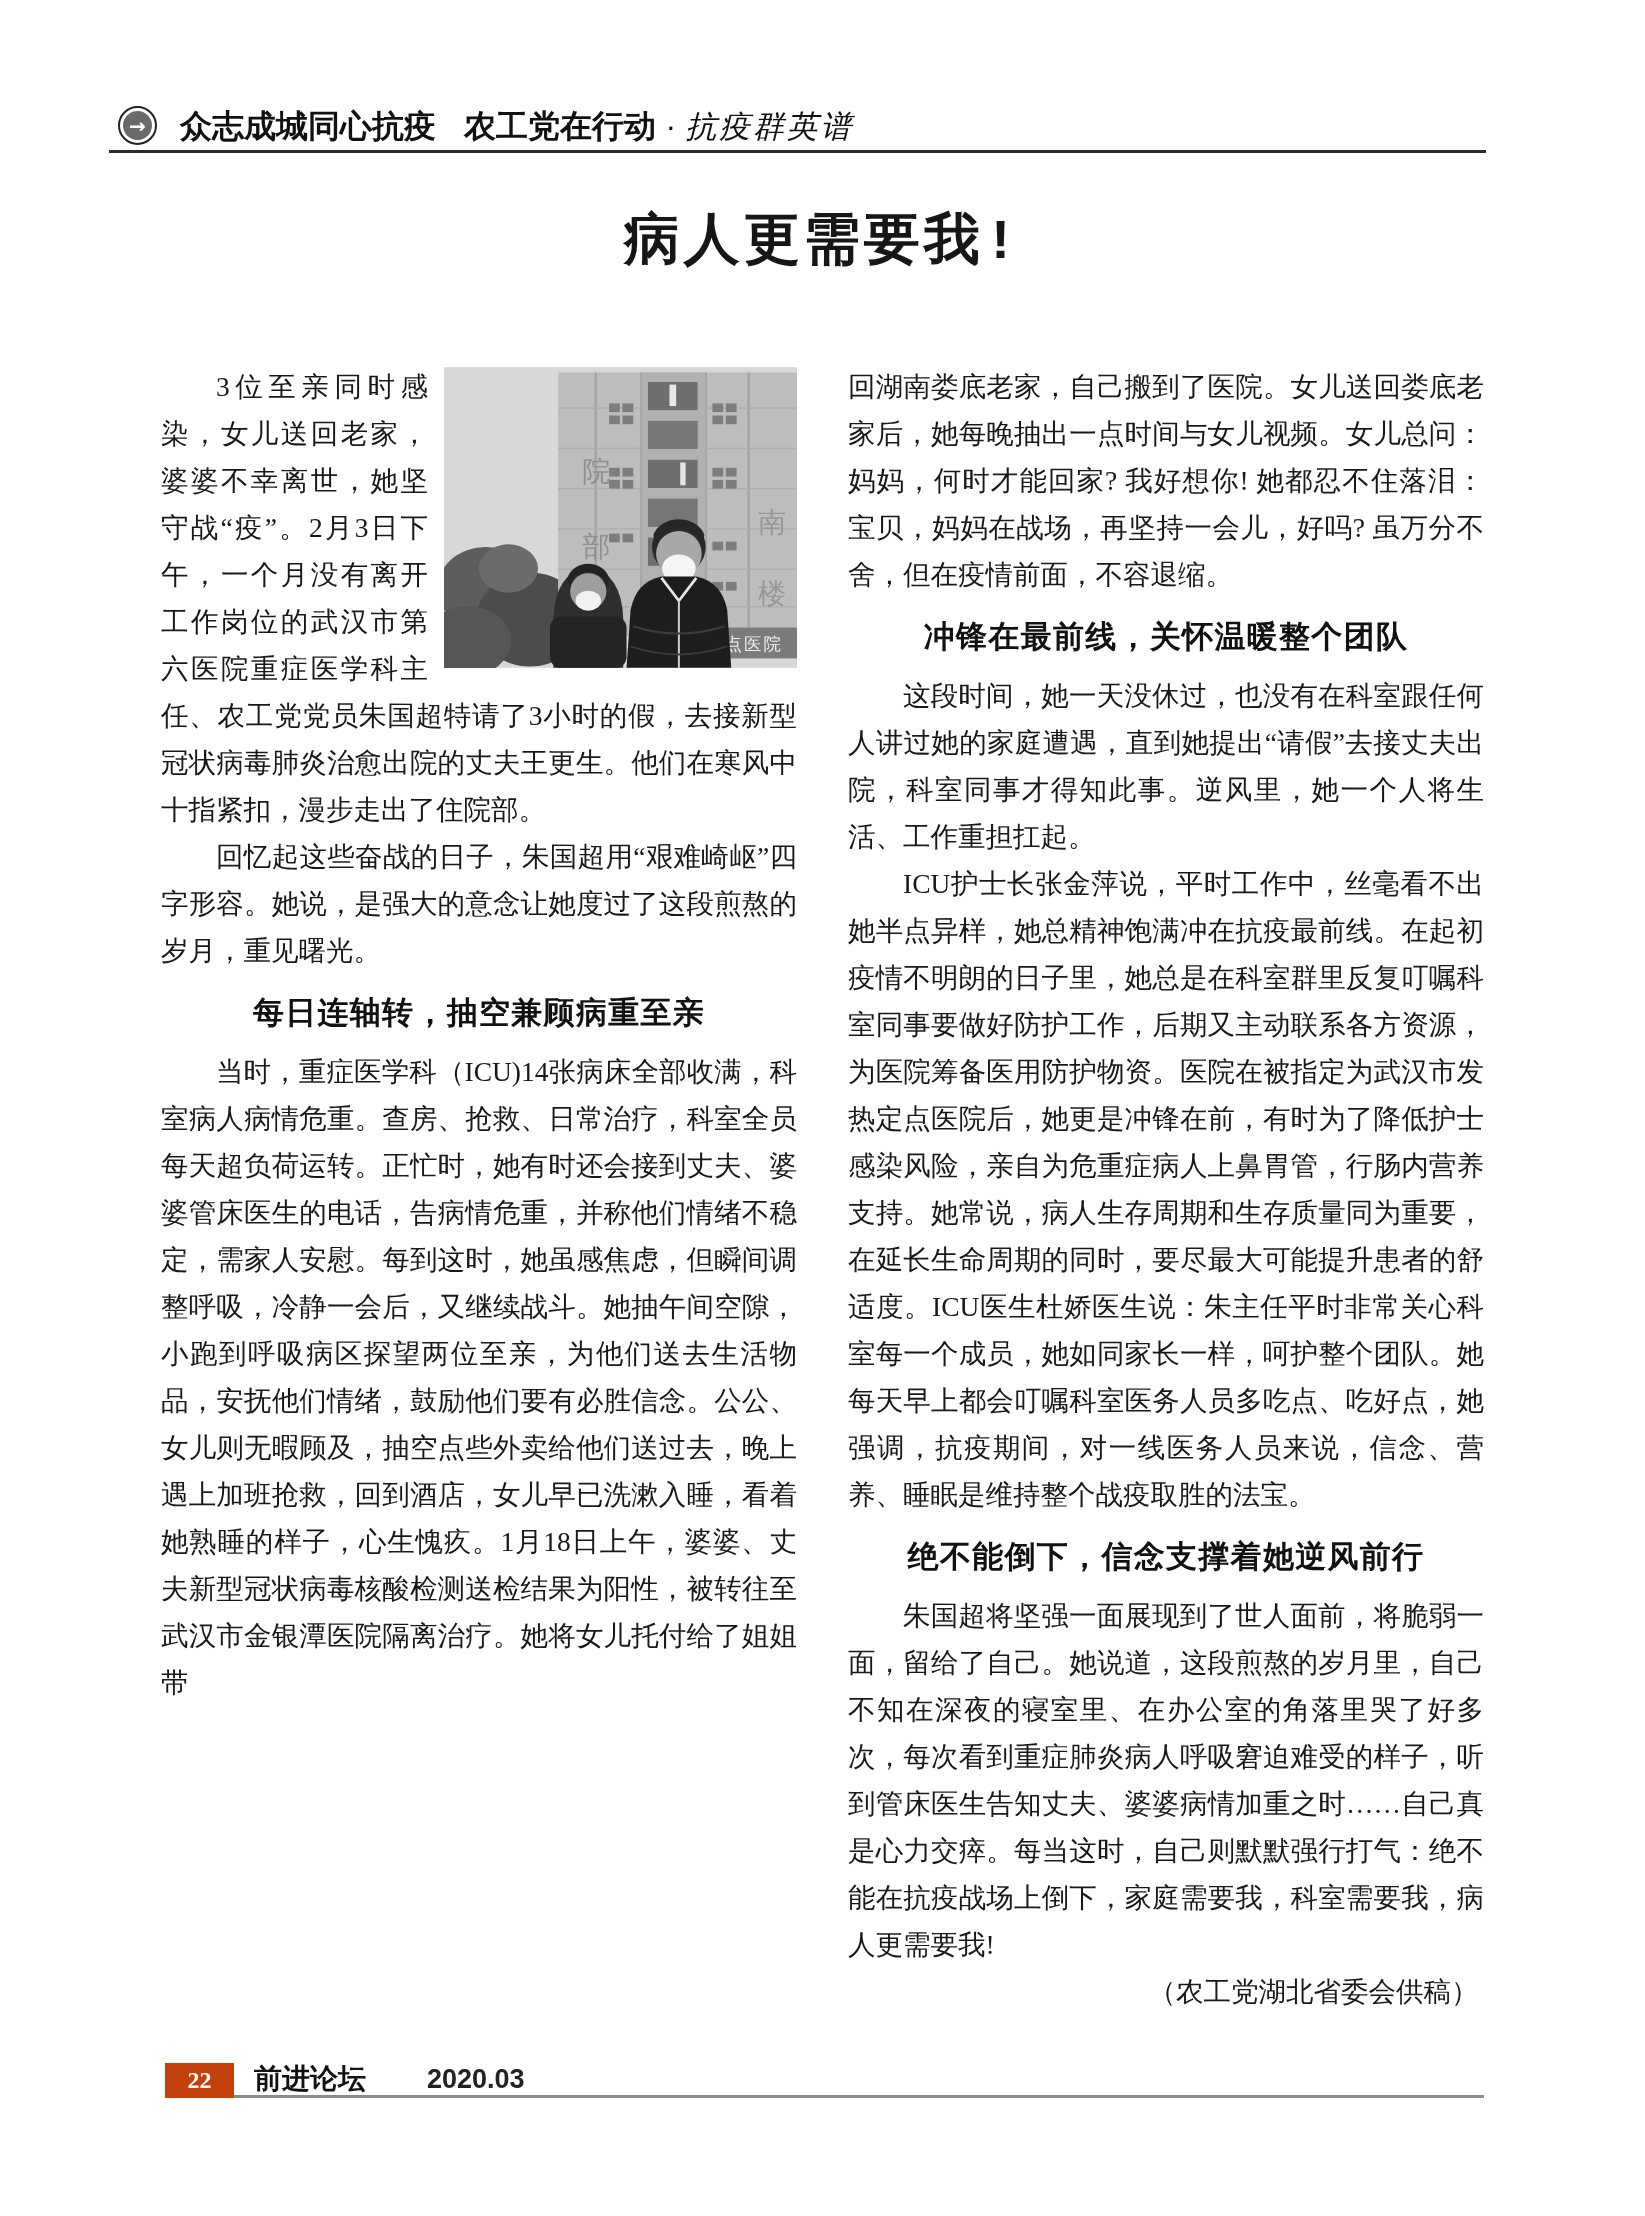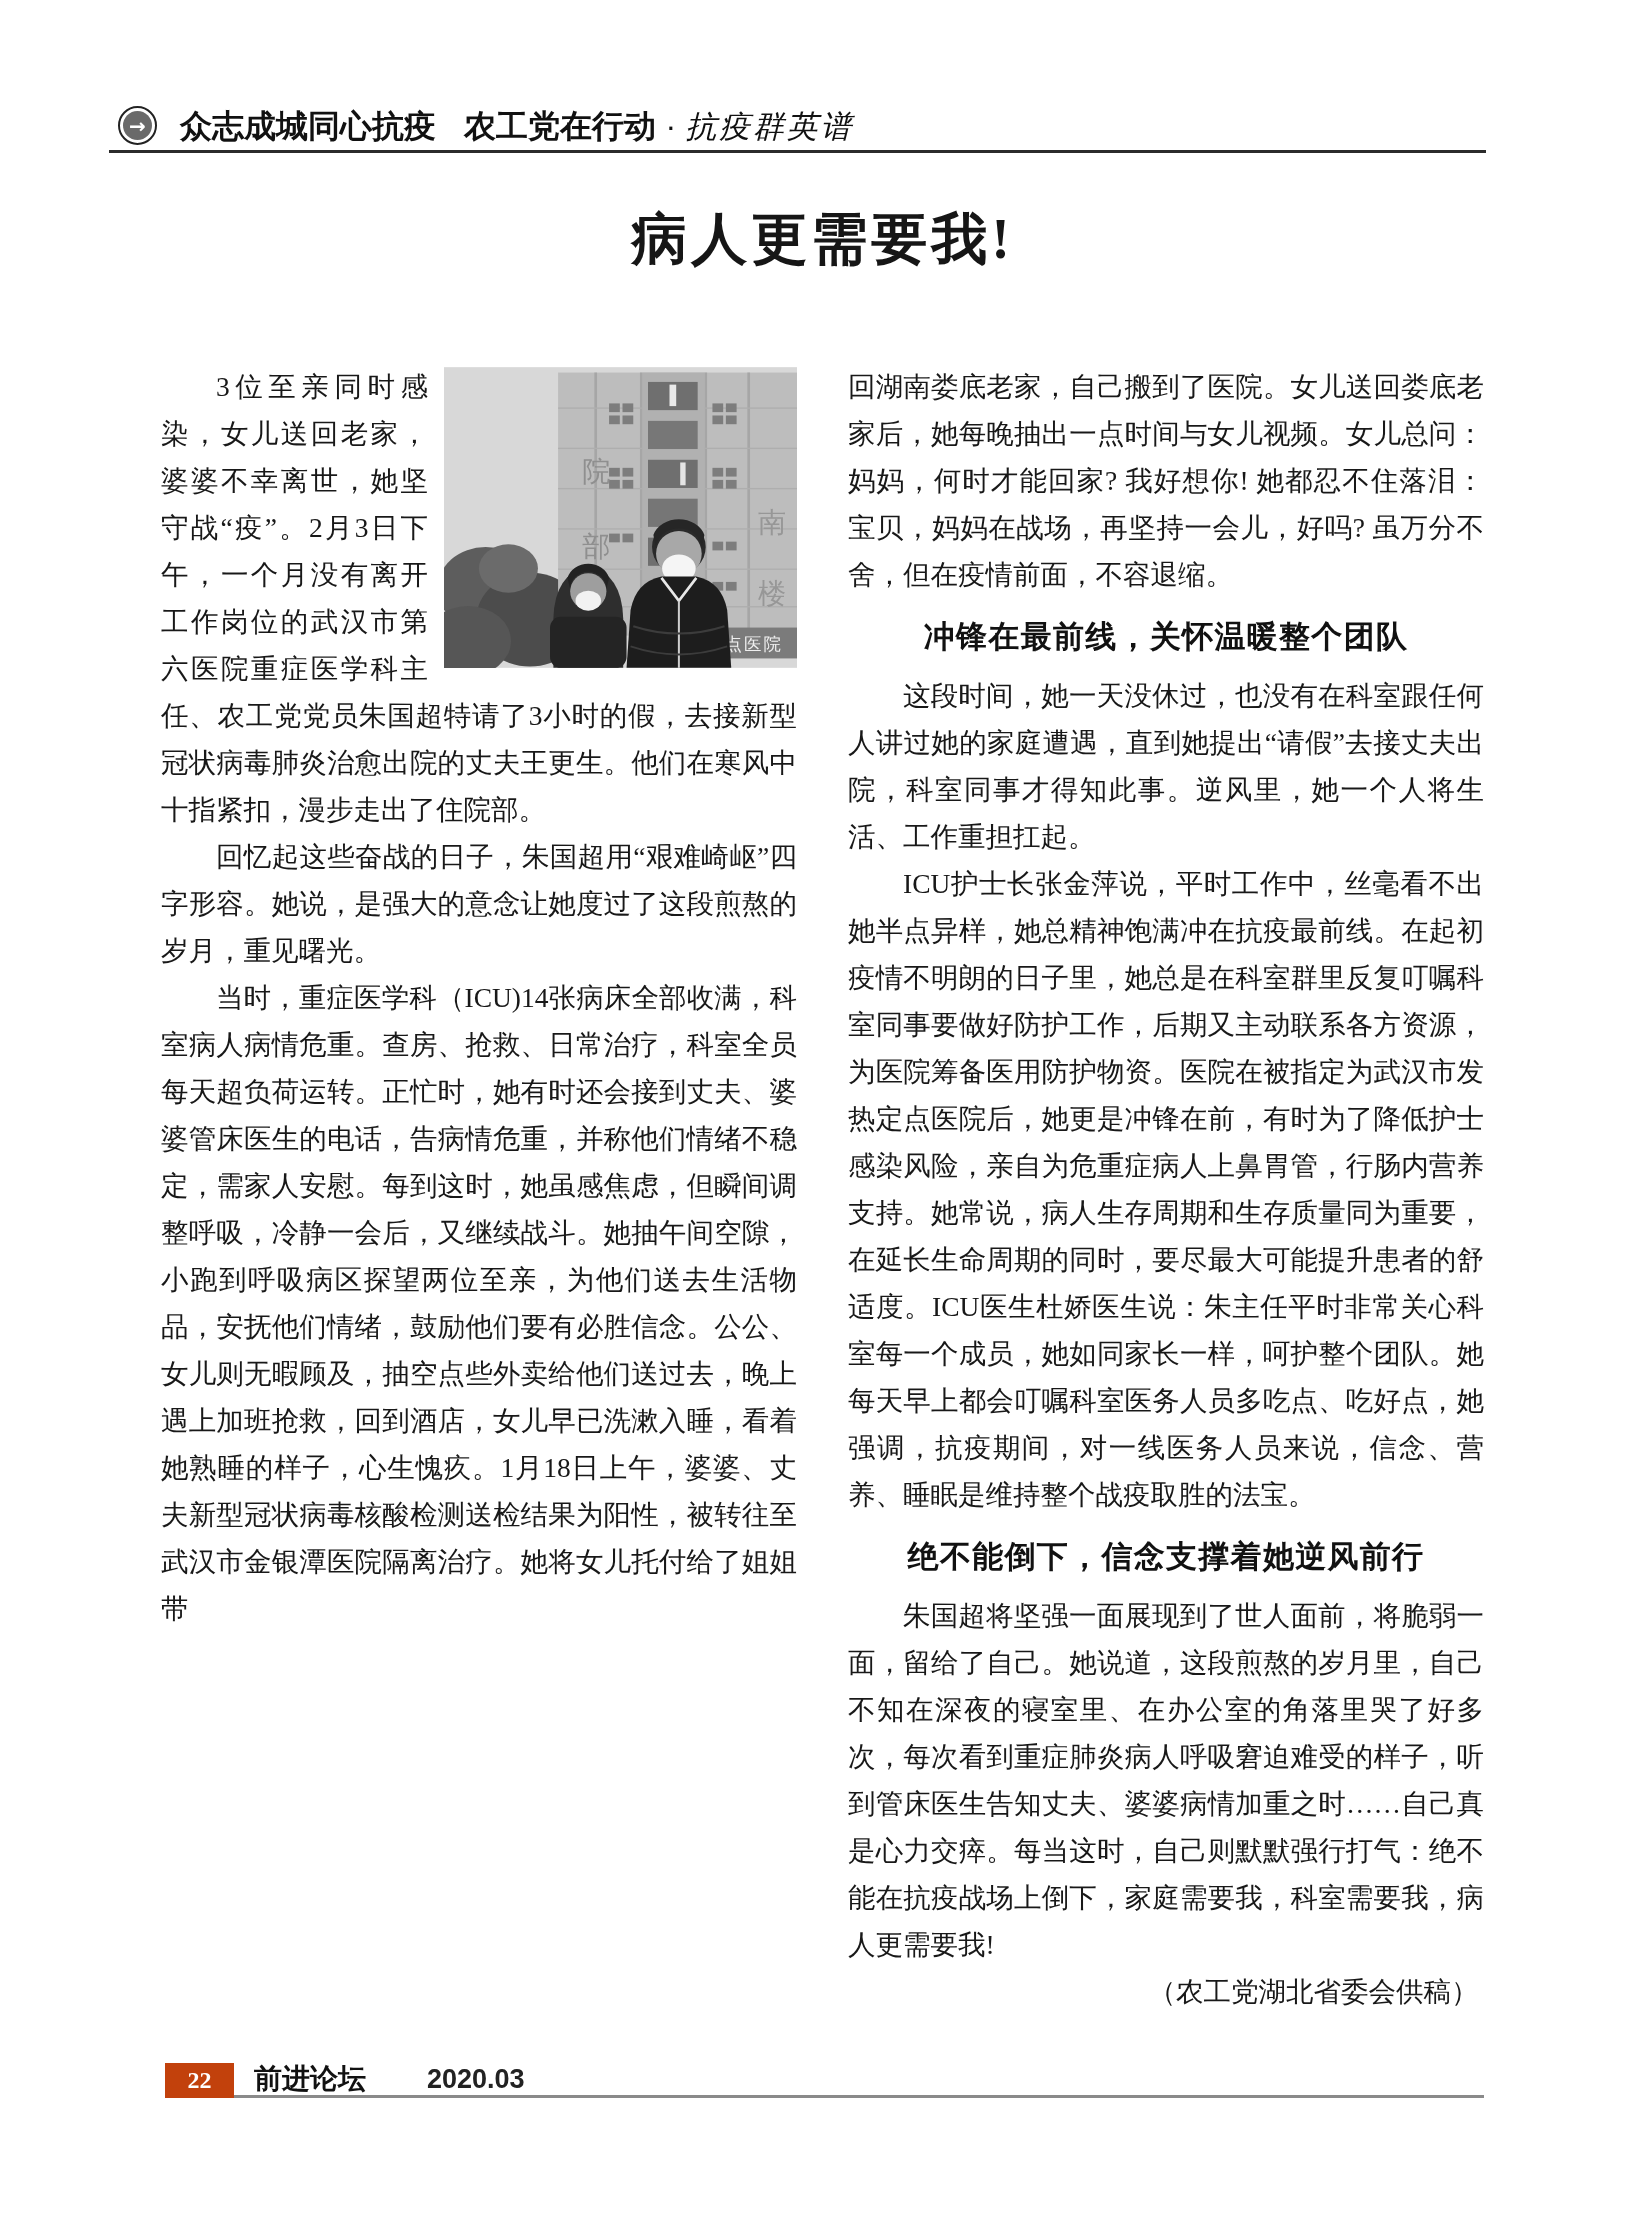--- a/index.html
+++ b/index.html
@@ -15,21 +15,21 @@
          font-family:"DejaVu Sans", sans-serif;font-size:20px;font-weight:bold;}
   .hdr-text{position:absolute;left:180px;top:105px;white-space:nowrap;
          font-family:"Liberation Sans", sans-serif;font-weight:bold;font-size:32px;color:#111;}
   .hdr-text .campaign{margin-left:28px;}
   .hdr-text .dot{margin:0 9.4px;font-weight:normal;}
   .hdr-text .series{font-family:"Liberation Serif", serif;font-style:italic;font-weight:400;
          font-size:31px;letter-spacing:2.7px;}
 
   
   .art-title{position:absolute;left:0;top:202px;width:1645px;text-align:center;
-         font-family:Liberation Serif, serif;font-weight:bold;font-size:56px;
+         font-family:Liberation Mono, monospace;font-weight:bold;font-size:56px;
          letter-spacing:4px;color:#161616;}
 
   
   .col{position:absolute;top:363px;width:636px;font-size:27.5px;line-height:47px;
        text-align:justify;word-break:break-all;}
   .col-left{left:161px;}
   .col-right{left:848px;}
   .col p{margin:0;text-indent:2em;}
   .col p.cont{text-indent:0;}
   .sec-head{margin:19px 0 15px 0;text-align:center;font-weight:bold;font-size:31px;
@@ -150,20 +150,21 @@
           <path d="M272 448 l6 -86 q8 -42 46 -50 l52 0 q38 8 46 50 l6 86z" fill="#1d1d1d"></path>
           <path d="M324 314 l26 34 26 -34" stroke="#e8e8e8" stroke-width="4" fill="none"></path>
           <line x1="350" y1="348" x2="350" y2="448" stroke="#cfcfcf" stroke-width="3"></line>
           <path d="M282 386 q68 22 136 0" stroke="#3c3c3c" stroke-width="3" fill="none"></path>
           <path d="M278 416 q72 24 144 0" stroke="#3c3c3c" stroke-width="3" fill="none"></path>
         </g>
       </svg>
     </div>
     <p>3位至亲同时感染，女儿送回老家，婆婆不幸离世，她坚守战“疫”。2月3日下午，一个月没有离开工作岗位的武汉市第六医院重症医学科主任、农工党党员朱国超特请了3小时的假，去接新型冠状病毒肺炎治愈出院的丈夫王更生。他们在寒风中十指紧扣，漫步走出了住院部。</p>
     <p>回忆起这些奋战的日子，朱国超用“艰难崎岖”四字形容。她说，是强大的意念让她度过了这段煎熬的岁月，重见曙光。</p>
+    <div class="sec-head">每日连轴转，抽空兼顾病重至亲</div>
     <p>当时，重症医学科（ICU)14张病床全部收满，科室病人病情危重。查房、抢救、日常治疗，科室全员每天超负荷运转。正忙时，她有时还会接到丈夫、婆婆管床医生的电话，告病情危重，并称他们情绪不稳定，需家人安慰。每到这时，她虽感焦虑，但瞬间调整呼吸，冷静一会后，又继续战斗。她抽午间空隙，小跑到呼吸病区探望两位至亲，为他们送去生活物品，安抚他们情绪，鼓励他们要有必胜信念。公公、女儿则无暇顾及，抽空点些外卖给他们送过去，晚上遇上加班抢救，回到酒店，女儿早已洗漱入睡，看着她熟睡的样子，心生愧疚。1月18日上午，婆婆、丈夫新型冠状病毒核酸检测送检结果为阳性，被转往至武汉市金银潭医院隔离治疗。她将女儿托付给了姐姐带</p>
   </div>
 
   <div class="col col-right">
     <p class="cont">回湖南娄底老家，自己搬到了医院。女儿送回娄底老家后，她每晚抽出一点时间与女儿视频。女儿总问：妈妈，何时才能回家? 我好想你! 她都忍不住落泪：宝贝，妈妈在战场，再坚持一会儿，好吗? 虽万分不舍，但在疫情前面，不容退缩。</p>
     <div class="sec-head">冲锋在最前线，关怀温暖整个团队</div>
     <p>这段时间，她一天没休过，也没有在科室跟任何人讲过她的家庭遭遇，直到她提出“请假”去接丈夫出院，科室同事才得知此事。逆风里，她一个人将生活、工作重担扛起。</p>
     <p>ICU护士长张金萍说，平时工作中，丝毫看不出她半点异样，她总精神饱满冲在抗疫最前线。在起初疫情不明朗的日子里，她总是在科室群里反复叮嘱科室同事要做好防护工作，后期又主动联系各方资源，为医院筹备医用防护物资。医院在被指定为武汉市发热定点医院后，她更是冲锋在前，有时为了降低护士感染风险，亲自为危重症病人上鼻胃管，行肠内营养支持。她常说，病人生存周期和生存质量同为重要，在延长生命周期的同时，要尽最大可能提升患者的舒适度。ICU医生杜娇医生说：朱主任平时非常关心科室每一个成员，她如同家长一样，呵护整个团队。她每天早上都会叮嘱科室医务人员多吃点、吃好点，她强调，抗疫期间，对一线医务人员来说，信念、营养、睡眠是维持整个战疫取胜的法宝。</p>
     <div class="sec-head">绝不能倒下，信念支撑着她逆风前行</div>
     <p>朱国超将坚强一面展现到了世人面前，将脆弱一面，留给了自己。她说道，这段煎熬的岁月里，自己不知在深夜的寝室里、在办公室的角落里哭了好多次，每次看到重症肺炎病人呼吸窘迫难受的样子，听到管床医生告知丈夫、婆婆病情加重之时……自己真是心力交瘁。每当这时，自己则默默强行打气：绝不能在抗疫战场上倒下，家庭需要我，科室需要我，病人更需要我!</p>

